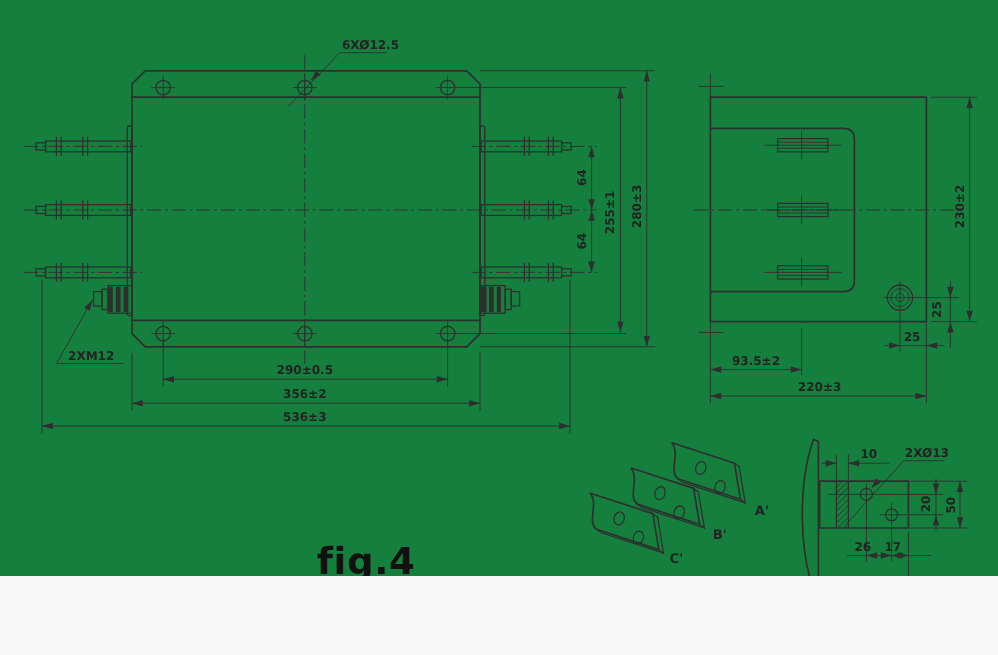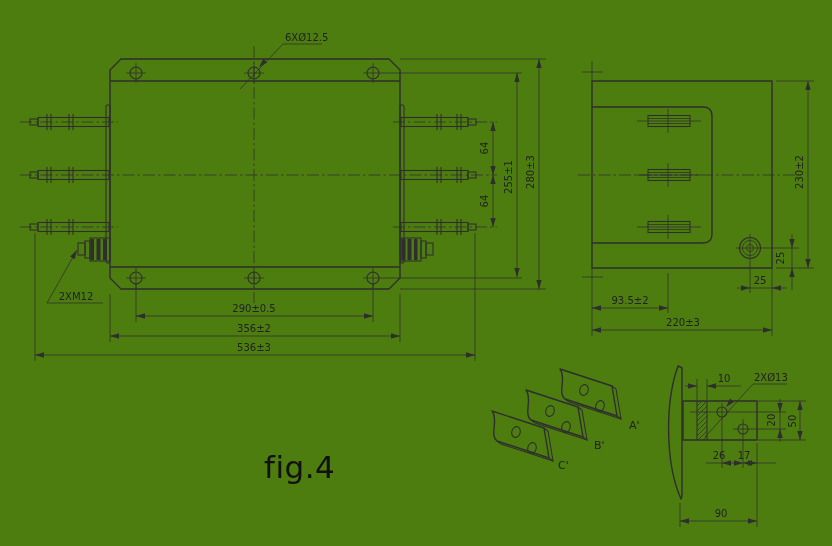--- a/index.html
+++ b/index.html
@@ -1,16 +1,16 @@
 <!DOCTYPE html>
 <html><head>
 <meta charset="utf-8">
 <style>
   html,body{margin:0;padding:0;background:#f8f8f8;}
-  .page{width:832px;height:546px;background:#4d7c0f;position:relative;overflow:hidden;}
+  .page{width:832px;height:480px;background:#15803d;position:relative;overflow:hidden;font-weight:bold;}
   svg{display:block;}
   svg text{fill:#222;font-family:"DejaVu Sans","Liberation Sans",sans-serif;font-size:10px;}
   .thick{stroke:#2e2e2e;stroke-width:1.4;fill:none;stroke-linejoin:round;}
   .med{stroke:#2e2e2e;stroke-width:1.05;fill:none;}
   .thin{stroke:#2e2e2e;stroke-width:0.75;fill:none;}
   .cl{stroke:#2e2e2e;stroke-width:0.75;fill:none;stroke-dasharray:12 3 2.5 3;}
   .dark{fill:#2e2e2e;stroke:none;}
   .dimtxt{text-anchor:middle;}
   .lbl{font-size:11px;}
   .cap{font-size:31px;fill:#111;letter-spacing:0.5px;}

